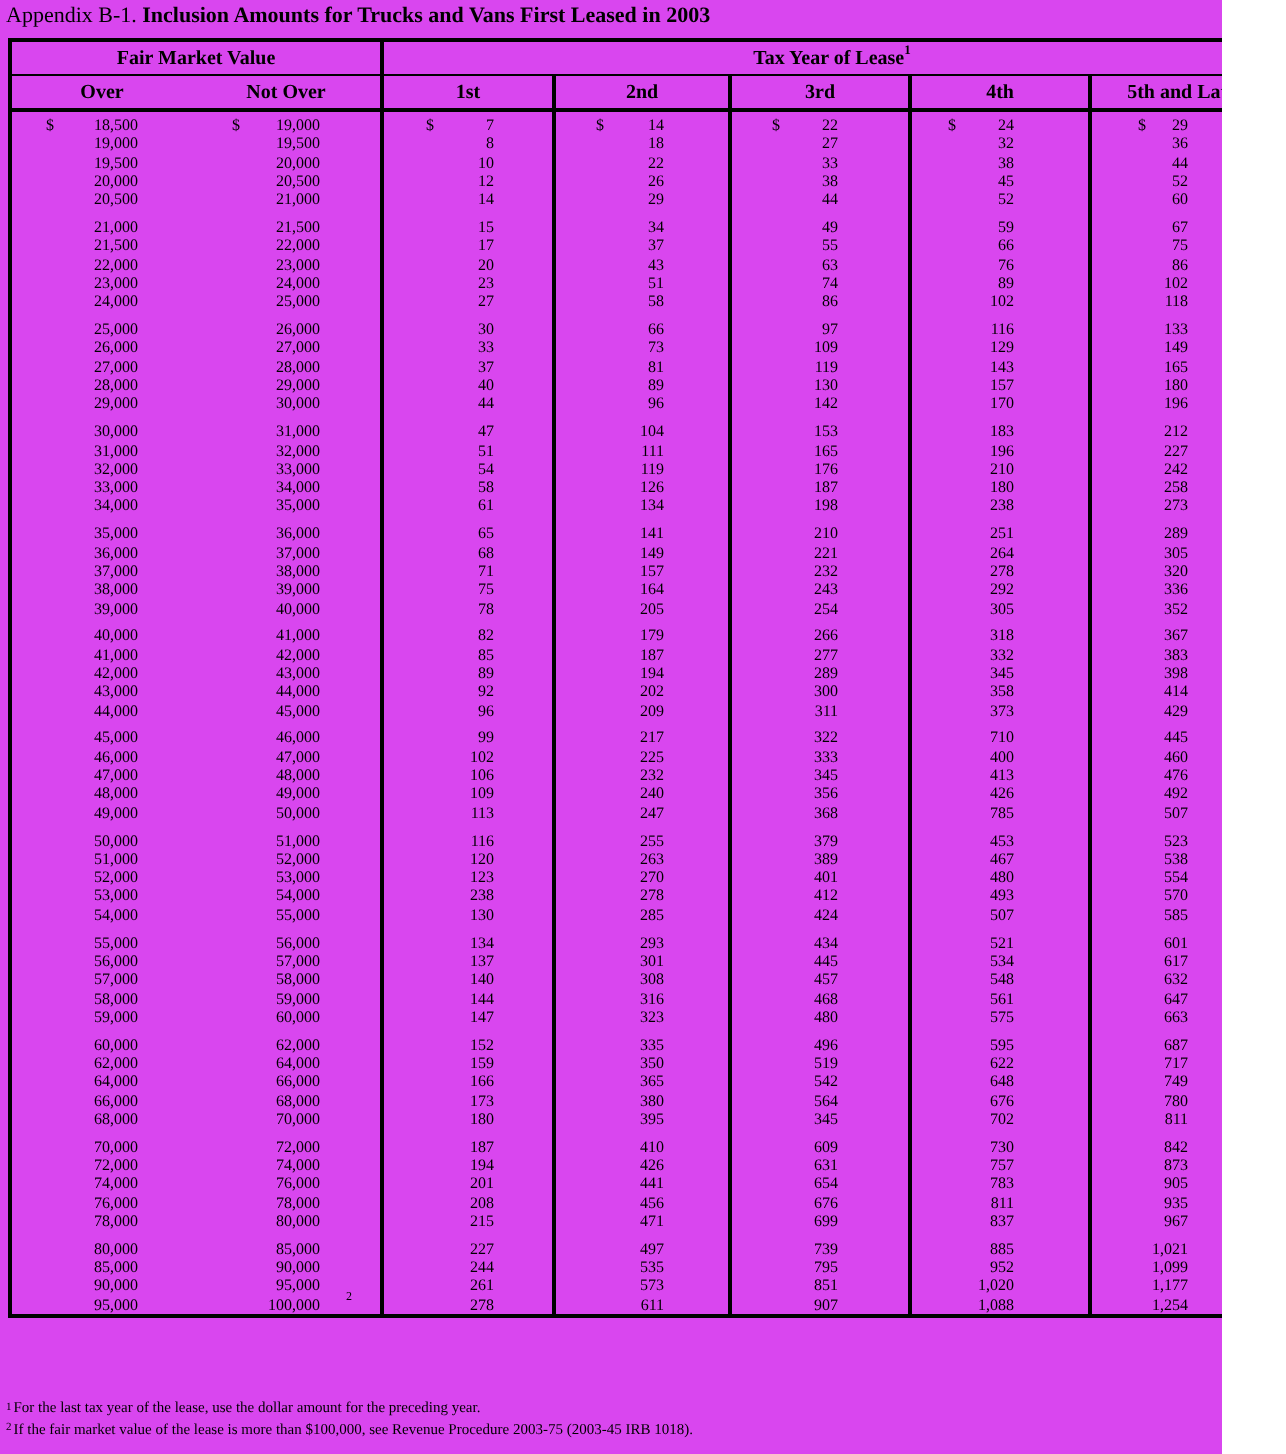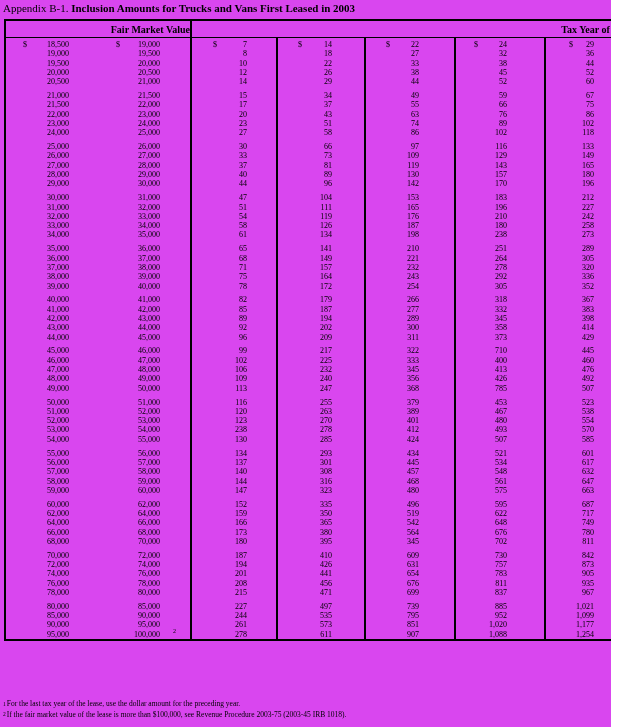--- a/index.html
+++ b/index.html
@@ -7,21 +7,21 @@
     position:relative;width:611px;height:727px;background:#d946ef;color:#000;
     font-family:Liberation Serif, serif;overflow:hidden;
   }
   .title-line{position:absolute;top:2px;left:3px;font-size:11px;white-space:nowrap;}
   .title-line .bold{font-weight:bold;}
   table.incl{
     position:absolute;top:19px;left:4px;width:636px;
     border-collapse:collapse;table-layout:fixed;
     border:2px solid #000;
   }
-  thead th{font-weight:bold;font-size:10px;padding:0;vertical-align:middle;text-align:right;}
+  thead th{font-weight:bold;font-size:10px;padding:0;vertical-align:middle;}
   tr.hrow1 th{height:16px;border-bottom:1px solid #000;}
   tr.hrow2 th{height:16px;border-bottom:2px solid #000;}
   .bL{border-left:2px solid #000;}
   sup.hsup{font-size:6.5px;vertical-align:top;position:relative;top:-2px;}
   tbody td{
     font-size:8px;line-height:9.3px;height:9.3px;padding:0;margin:0;
     text-align:right;white-space:nowrap;position:relative;vertical-align:bottom;
   }
   tr.first-row td{padding-top:2px;}
   tr.group-start td{padding-top:4.6px;}
@@ -62,20 +62,29 @@
         <col style="width:88px">
         <col style="width:90px">
       <col style="width:90px">
         <col style="width:96px">
     </colgroup>
     <thead>
       <tr class="hrow1">
         <th colspan="2">Fair Market Value</th>
         <th colspan="5" class="bL"><span>Tax Year of Lease</span><sup class="hsup">1</sup></th>
       </tr>
+      <tr class="hrow2">
+        <th>Over</th>
+        <th>Not Over</th>
+        <th class="bL">1st</th>
+        <th class="bL">2nd</th>
+        <th class="bL">3rd</th>
+        <th class="bL">4th</th>
+        <th class="bL">5th and Later</th>
+      </tr>
     </thead>
     <tbody>
         <tr class="first-row">
           <td class="c-over"><span class="dollar d-over">$</span><span>18,500</span></td>
           <td class="c-notover"><span class="dollar d-notover">$</span><span>19,000</span></td>
           <td class="c-y1 bL"><span class="dollar d-y1">$</span><span>7</span></td>
           <td class="c-y2 bL"><span class="dollar d-y2">$</span><span>14</span></td>
           <td class="c-y3 bL"><span class="dollar d-y3">$</span><span>22</span></td>
           <td class="c-y4 bL"><span class="dollar d-y4">$</span><span>24</span></td>
           <td class="c-y5 bL"><span class="dollar d-y5">$</span><span>29</span></td>
@@ -284,21 +293,21 @@
           <td class="c-y1 bL"><span>75</span></td>
           <td class="c-y2 bL"><span>164</span></td>
           <td class="c-y3 bL"><span>243</span></td>
           <td class="c-y4 bL"><span>292</span></td>
           <td class="c-y5 bL"><span>336</span></td>
         </tr>
         <tr>
           <td class="c-over"><span>39,000</span></td>
           <td class="c-notover"><span>40,000</span></td>
           <td class="c-y1 bL"><span>78</span></td>
-          <td class="c-y2 bL"><span>172</span></td>
+          <td class="c-y2 bL"><span>205</span></td>
           <td class="c-y3 bL"><span>254</span></td>
           <td class="c-y4 bL"><span>305</span></td>
           <td class="c-y5 bL"><span>352</span></td>
         </tr>
         <tr class="group-start">
           <td class="c-over"><span>40,000</span></td>
           <td class="c-notover"><span>41,000</span></td>
           <td class="c-y1 bL"><span>82</span></td>
           <td class="c-y2 bL"><span>179</span></td>
           <td class="c-y3 bL"><span>266</span></td>

